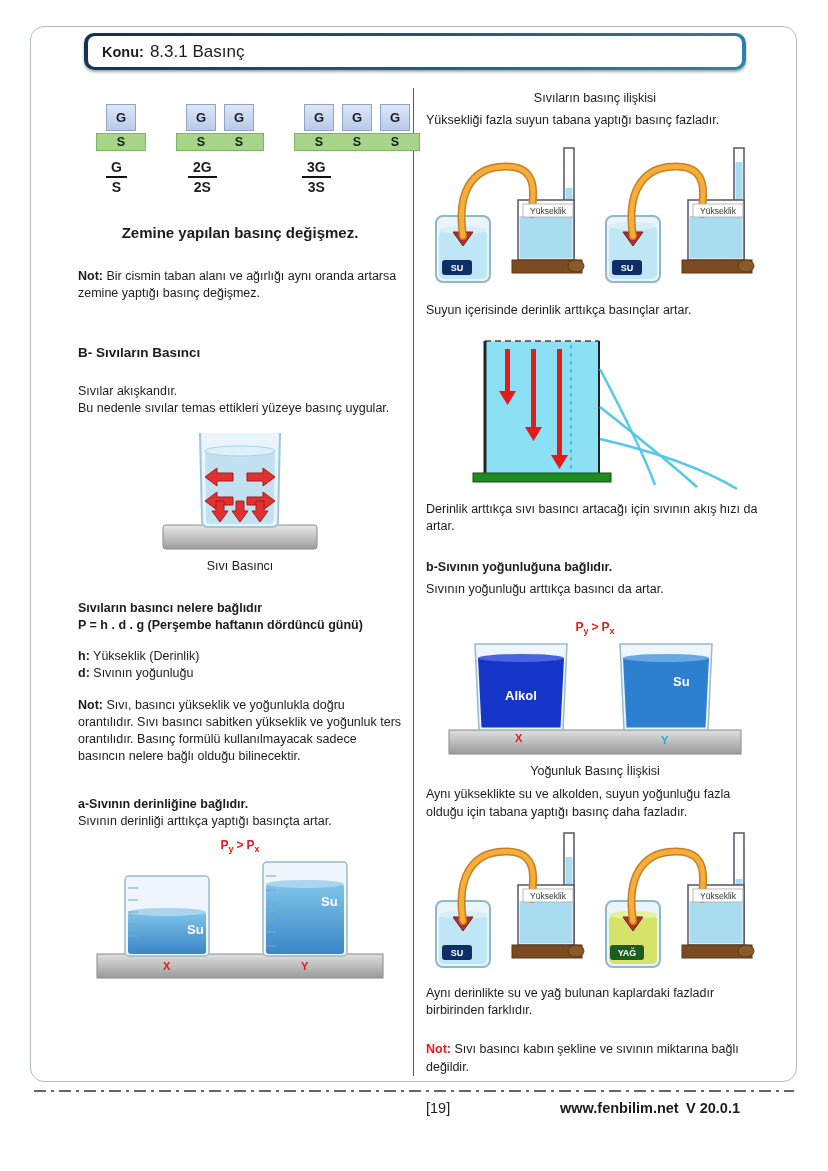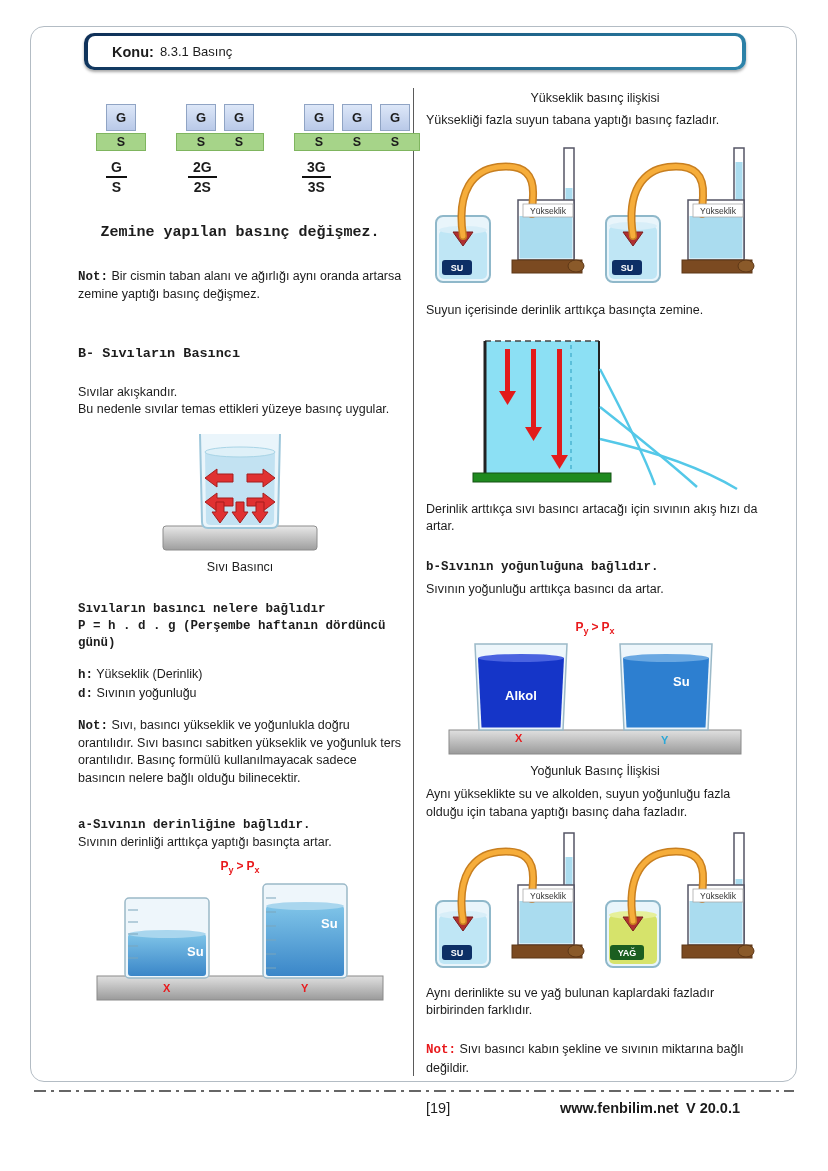--- a/index.html
+++ b/index.html
@@ -8,32 +8,32 @@
          font-size:12.5px; position:relative; overflow:hidden; }
 
   .page-border { position:absolute; left:30px; top:26px; width:767px; height:1056px;
                  border:1.5px solid #b3bcc4; border-radius:14px; }
 
   .header-bar { position:absolute; left:84px; top:33px; width:662px; height:37px;
                 border-radius:10px; padding:3px 4px;
                 background:linear-gradient(150deg,#0f2f57 0%, #1d5f85 55%, #2e85ab 100%);
                 box-shadow:0 2px 3px rgba(0,0,0,0.35); }
   .header-inner { background:#ffffff; height:100%; border-radius:7px; display:flex;
-                  align-items:center; padding-left:24px; gap:6px; }
+                  align-items:center; padding-left:14px; gap:6px; }
   .konu-label { font-weight:bold; font-size:14.5px; }
-  .konu-value { font-size:13px; }
+  .konu-value { font-size:17px; }
 
   .divider { position:absolute; left:413px; top:88px; width:1px; height:988px; background:#5a5a5a; }
 
   .col { position:absolute; }
   .col-left  { left:78px;  top:88px; width:324px; }
   .col-right { left:426px; top:88px; width:338px; }
 
   p { line-height:1.38; }
-  .bold { font-weight:bold;font-family:Liberation Mono, monospace; }
+  .bold { font-weight:bold; }
   .center { text-align:center; }
   .redtxt { color:#e8191c; }
 
   
   .blocks-row { display:flex; gap:30px; margin:16px 0 0 18px; align-items:flex-end; }
   .block-group { display:flex; flex-direction:column; align-items:center; }
   .blocks-line { display:flex; gap:8px; }
   .gblock { width:30px; height:27px; background:linear-gradient(#dde7f8,#b9c9e8);
             border:1px solid #90a4c4; display:flex; align-items:center; justify-content:center;
             font-weight:bold; font-size:13px; }
@@ -236,21 +236,21 @@
       </g>
       <text x="68" y="116" class="t-xy-red">X</text>
       <text x="206" y="116" class="t-xy-red">Y</text>
     </svg>
   </figure>
 
 </div>
 
 <div class="col col-right">
 
-  <p class="center" style="margin-top:2px;">Yükseklik basınç ilişkisi</p>
+  <p class="center" style="margin-top:2px;">Sıvıların basınç ilişkisi</p>
   <p style="margin-top:5px;">Yüksekliği fazla suyun tabana yaptığı basınç fazladır.</p>
 
   <figure style="margin-top:12px; display:flex; gap:10px; justify-content:center;">
 
     <svg width="160" height="150" viewBox="0 0 160 150">
       <rect x="134" y="6" width="10" height="110" fill="#ffffff" stroke="#556" stroke-width="1.5"></rect>
       <rect x="135.5" y="46" width="7" height="69" fill="#aadcef"></rect>
       <rect x="88" y="58" width="56" height="60" fill="#ffffff" stroke="#556" stroke-width="1.5"></rect>
       <rect x="89.5" y="74" width="53" height="42.5" fill="#aadcef"></rect>
       <rect x="82" y="118" width="70" height="13" fill="#7b4a21" stroke="#5d3717"></rect>
@@ -280,21 +280,21 @@
       <polygon points="23,90 43,90 33,104" fill="#b03030" stroke="#7d1f1f"></polygon>
       <path d="M33 94 C 26 48 44 28 68 25 C 96 22 104 34 103 54 L 102 72" fill="none" stroke="#c87f20" stroke-width="8" stroke-linecap="round"></path>
       <path d="M33 94 C 26 48 44 28 68 25 C 96 22 104 34 103 54 L 102 72" fill="none" stroke="#f6ad3a" stroke-width="5" stroke-linecap="round"></path>
       <rect x="93" y="62" width="50" height="13" fill="#ffffff" stroke="#aaaaaa" stroke-width="0.8"></rect>
       <text x="118" y="71.5" text-anchor="middle" class="t-hlab">Yükseklik</text>
       <rect x="12" y="118" width="30" height="15" rx="3" fill="#0d2f66"></rect>
       <text x="27" y="129" text-anchor="middle" class="t-badge">SU</text>
     </svg>
   </figure>
 
-  <p style="margin-top:10px;">Suyun içerisinde derinlik arttıkça basınçta zemine.</p>
+  <p style="margin-top:10px;">Suyun içerisinde derinlik arttıkça basınçlar artar.</p>
 
   <figure style="margin-top:8px;">
     <svg width="300" height="165" viewBox="0 0 300 165">
       <rect x="40" y="14" width="114" height="132" fill="#8ce0f4"></rect>
       <line x1="40" y1="14" x2="154" y2="14" stroke="#444444" stroke-width="1.5" stroke-dasharray="6,4"></line>
       <line x1="40" y1="14" x2="40" y2="146" stroke="#222222" stroke-width="3"></line>
       <line x1="154" y1="14" x2="154" y2="146" stroke="#222222" stroke-width="2"></line>
       <rect x="28" y="146" width="138" height="9" fill="#1f8a1f" stroke="#145214"></rect>
       <line x1="126" y1="18" x2="126" y2="144" stroke="#2a9ec0" stroke-dasharray="4,4" stroke-width="1"></line>
       <g fill="#e21b1b">

